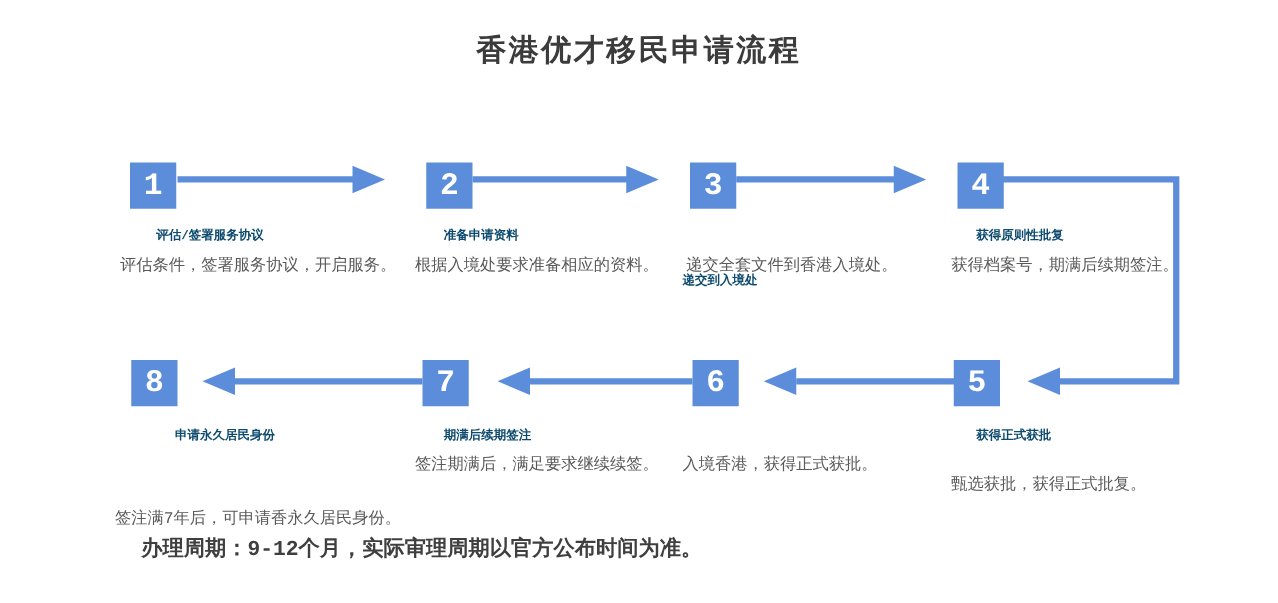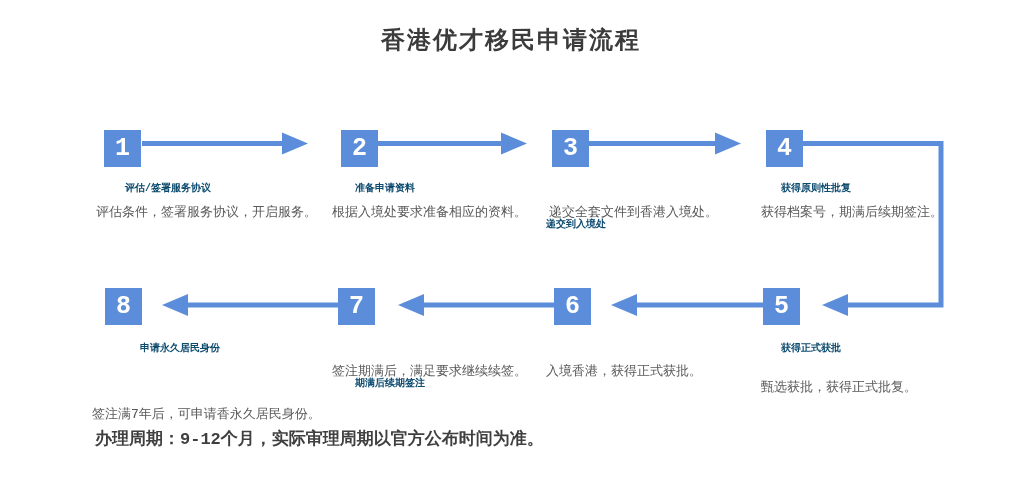--- a/index.html
+++ b/index.html
@@ -29,21 +29,21 @@
   }
   .step-title{
     position:absolute;white-space:nowrap;
     font-size:10px;font-weight:bold;color:#0c4a6e;
   }
   .step-desc{
     position:absolute;white-space:nowrap;
     font-size:13px;color:#595959;
   }
   .note{
-    position:absolute;left:95px;top:427px;white-space:nowrap;
+    position:absolute;left:113px;top:427px;white-space:nowrap;
     font-size:17px;font-weight:bold;color:#3f3f3f;
   }
 </style>
 </head>
 <body>
 
 <div class="canvas" style="--accent: #5C8DDA;">
 
   <h1 class="page-title">香港优才移民申请流程</h1>
 
@@ -101,21 +101,21 @@
   <div class="step-desc" style="left:549px;top:203px;">递交全套文件到香港入境处。</div>
 
   <div class="step-title" style="left:781px;top:181px;">获得原则性批复</div>
   <div class="step-desc" style="left:761px;top:203px;">获得档案号，期满后续期签注。</div>
 
   <div class="step-title" style="left:781px;top:341px;">获得正式获批</div>
   <div class="step-desc" style="left:761px;top:378px;">甄选获批，获得正式批复。</div>
 
   <div class="step-desc" style="left:546px;top:362px;">入境香港，获得正式获批。</div>
 
-  <div class="step-title" style="left:355px;top:341px;margin-top:35px;">期满后续期签注</div>
+  <div class="step-title" style="left:355px;top:341px;">期满后续期签注</div>
   <div class="step-desc" style="left:332px;top:362px;">签注期满后，满足要求继续续签。</div>
 
   <div class="step-title" style="left:115px;top:341px;margin-left:25px;">申请永久居民身份</div>
   <div class="step-desc" style="left:92px;top:362px;margin-top:43px;">签注满7年后，可申请香永久居民身份。</div>
 
   <div class="note">办理周期：9-12个月，实际审理周期以官方公布时间为准。</div>
 
 </div>
 
 </body></html>

